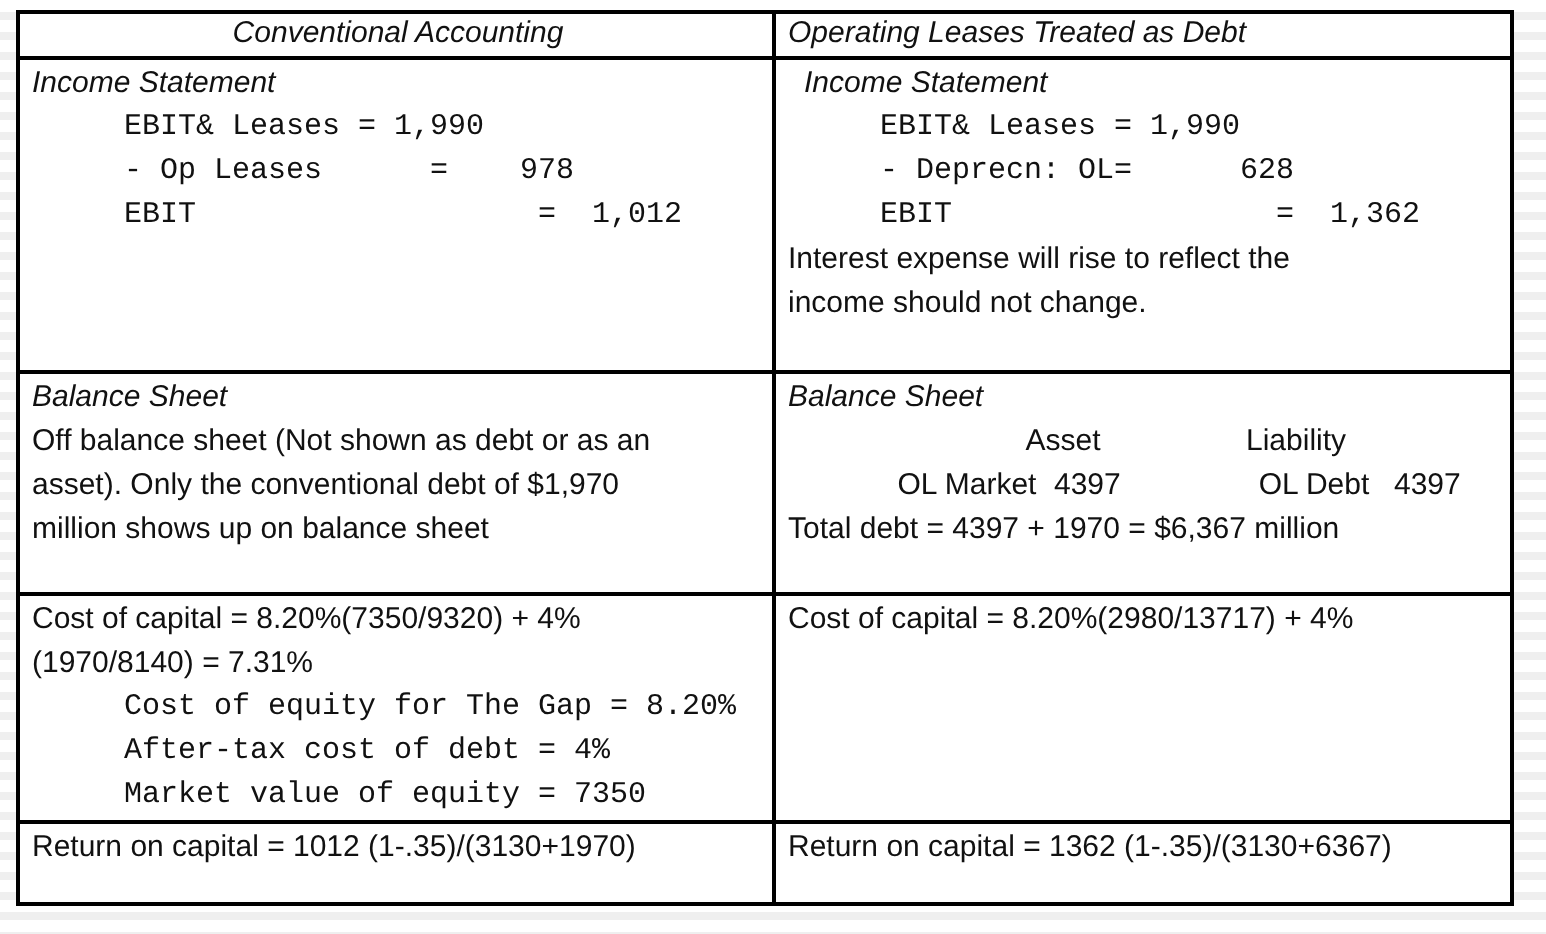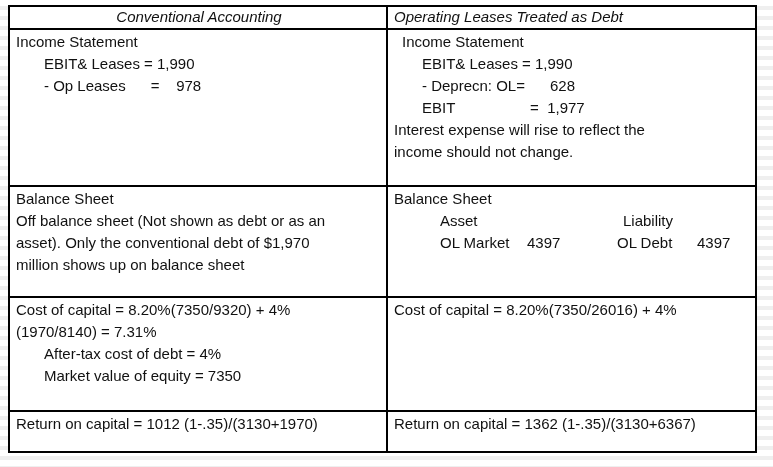--- a/index.html
+++ b/index.html
@@ -42,52 +42,53 @@
     overflow: hidden;
   }
   .cell.col-last { border-right: none; }
   .cell.row-last { border-bottom: none; }
   .hdr {
     font-style: italic;
     line-height: 19px;
     padding-top: 0;
   }
   .hdr.center { text-align: center; }
-  .section-title { }
-  .indent { margin-left: 28px; }
+  .section-title { font-style: italic; }
+  .indent { margin-left: 46px; font-family: Liberation Mono, monospace; }
   .indent-sm { padding-left: 8px; }
   .center-line { text-align: center; margin-top: 45px; }
   .bs-row { display: flex; margin-left: 46px; }
-  .bs-c1 { width: 183px; }
+  .bs-c1 { width: 183px; text-align: center; }
   .bs-c2 { width: 90px; }
-  .bs-c3 { width: 80px; }
+  .bs-c3 { width: 80px; text-align: center; }
   .line { white-space: pre-wrap; }
 </style>
 </head>
 <body>
 
 <div class="table">
 
   <div class="cell hdr center">
     <span>Conventional Accounting</span>
   </div>
   <div class="cell hdr col-last">
     <span>Operating Leases Treated as Debt</span>
   </div>
 
   <div class="cell">
     <div class="section-title">Income Statement</div>
     <div class="line indent">EBIT&amp; Leases = 1,990</div>
     <div class="line indent">- Op Leases      =    978</div>
+    <div class="line indent">EBIT                   =  1,012</div>
   </div>
   <div class="cell col-last">
     <div class="section-title indent-sm">Income Statement</div>
     <div class="line indent">EBIT&amp; Leases = 1,990</div>
     <div class="line indent">- Deprecn: OL=      628</div>
-    <div class="line indent">EBIT                  =  1,977</div>
+    <div class="line indent">EBIT                  =  1,362</div>
     <div class="line">Interest expense will rise to reflect the</div>
     <div class="line">income should not change.</div>
   </div>
 
   <div class="cell">
     <div class="section-title">Balance Sheet</div>
     <div class="line">Off balance sheet (Not shown as debt or as an</div>
     <div class="line">asset). Only the conventional debt of $1,970</div>
     <div class="line">million shows up on balance sheet</div>
   </div>
@@ -96,30 +97,32 @@
     <div class="bs-row">
       <span class="bs-c1">Asset</span>
       <span>Liability</span>
     </div>
     <div class="bs-row">
       <span class="bs-c1" style="width:87px;">OL Market</span>
       <span class="bs-c2">4397</span>
       <span class="bs-c3">OL Debt</span>
       <span>4397</span>
     </div>
+    <div class="line">Total debt = 4397 + 1970 = $6,367 million</div>
   </div>
 
   <div class="cell">
     <div class="line">Cost of capital = 8.20%(7350/9320) + 4%</div>
     <div class="line">(1970/8140) = 7.31%</div>
+    <div class="line indent">Cost of equity for The Gap = 8.20%</div>
     <div class="line indent">After-tax cost of debt = 4%</div>
     <div class="line indent">Market value of equity = 7350</div>
   </div>
   <div class="cell col-last">
-    <div class="line">Cost of capital = 8.20%(7350/26016) + 4%</div>
+    <div class="line">Cost of capital = 8.20%(2980/13717) + 4%</div>
   </div>
 
   <div class="cell row-last">
     <div class="line">Return on capital = 1012 (1-.35)/(3130+1970)</div>
     <div class="line center-line">= 12.90%</div>
   </div>
   <div class="cell col-last row-last">
     <div class="line">Return on capital = 1362 (1-.35)/(3130+6367)</div>
     <div class="line center-line">= 9.30%</div>
   </div>

